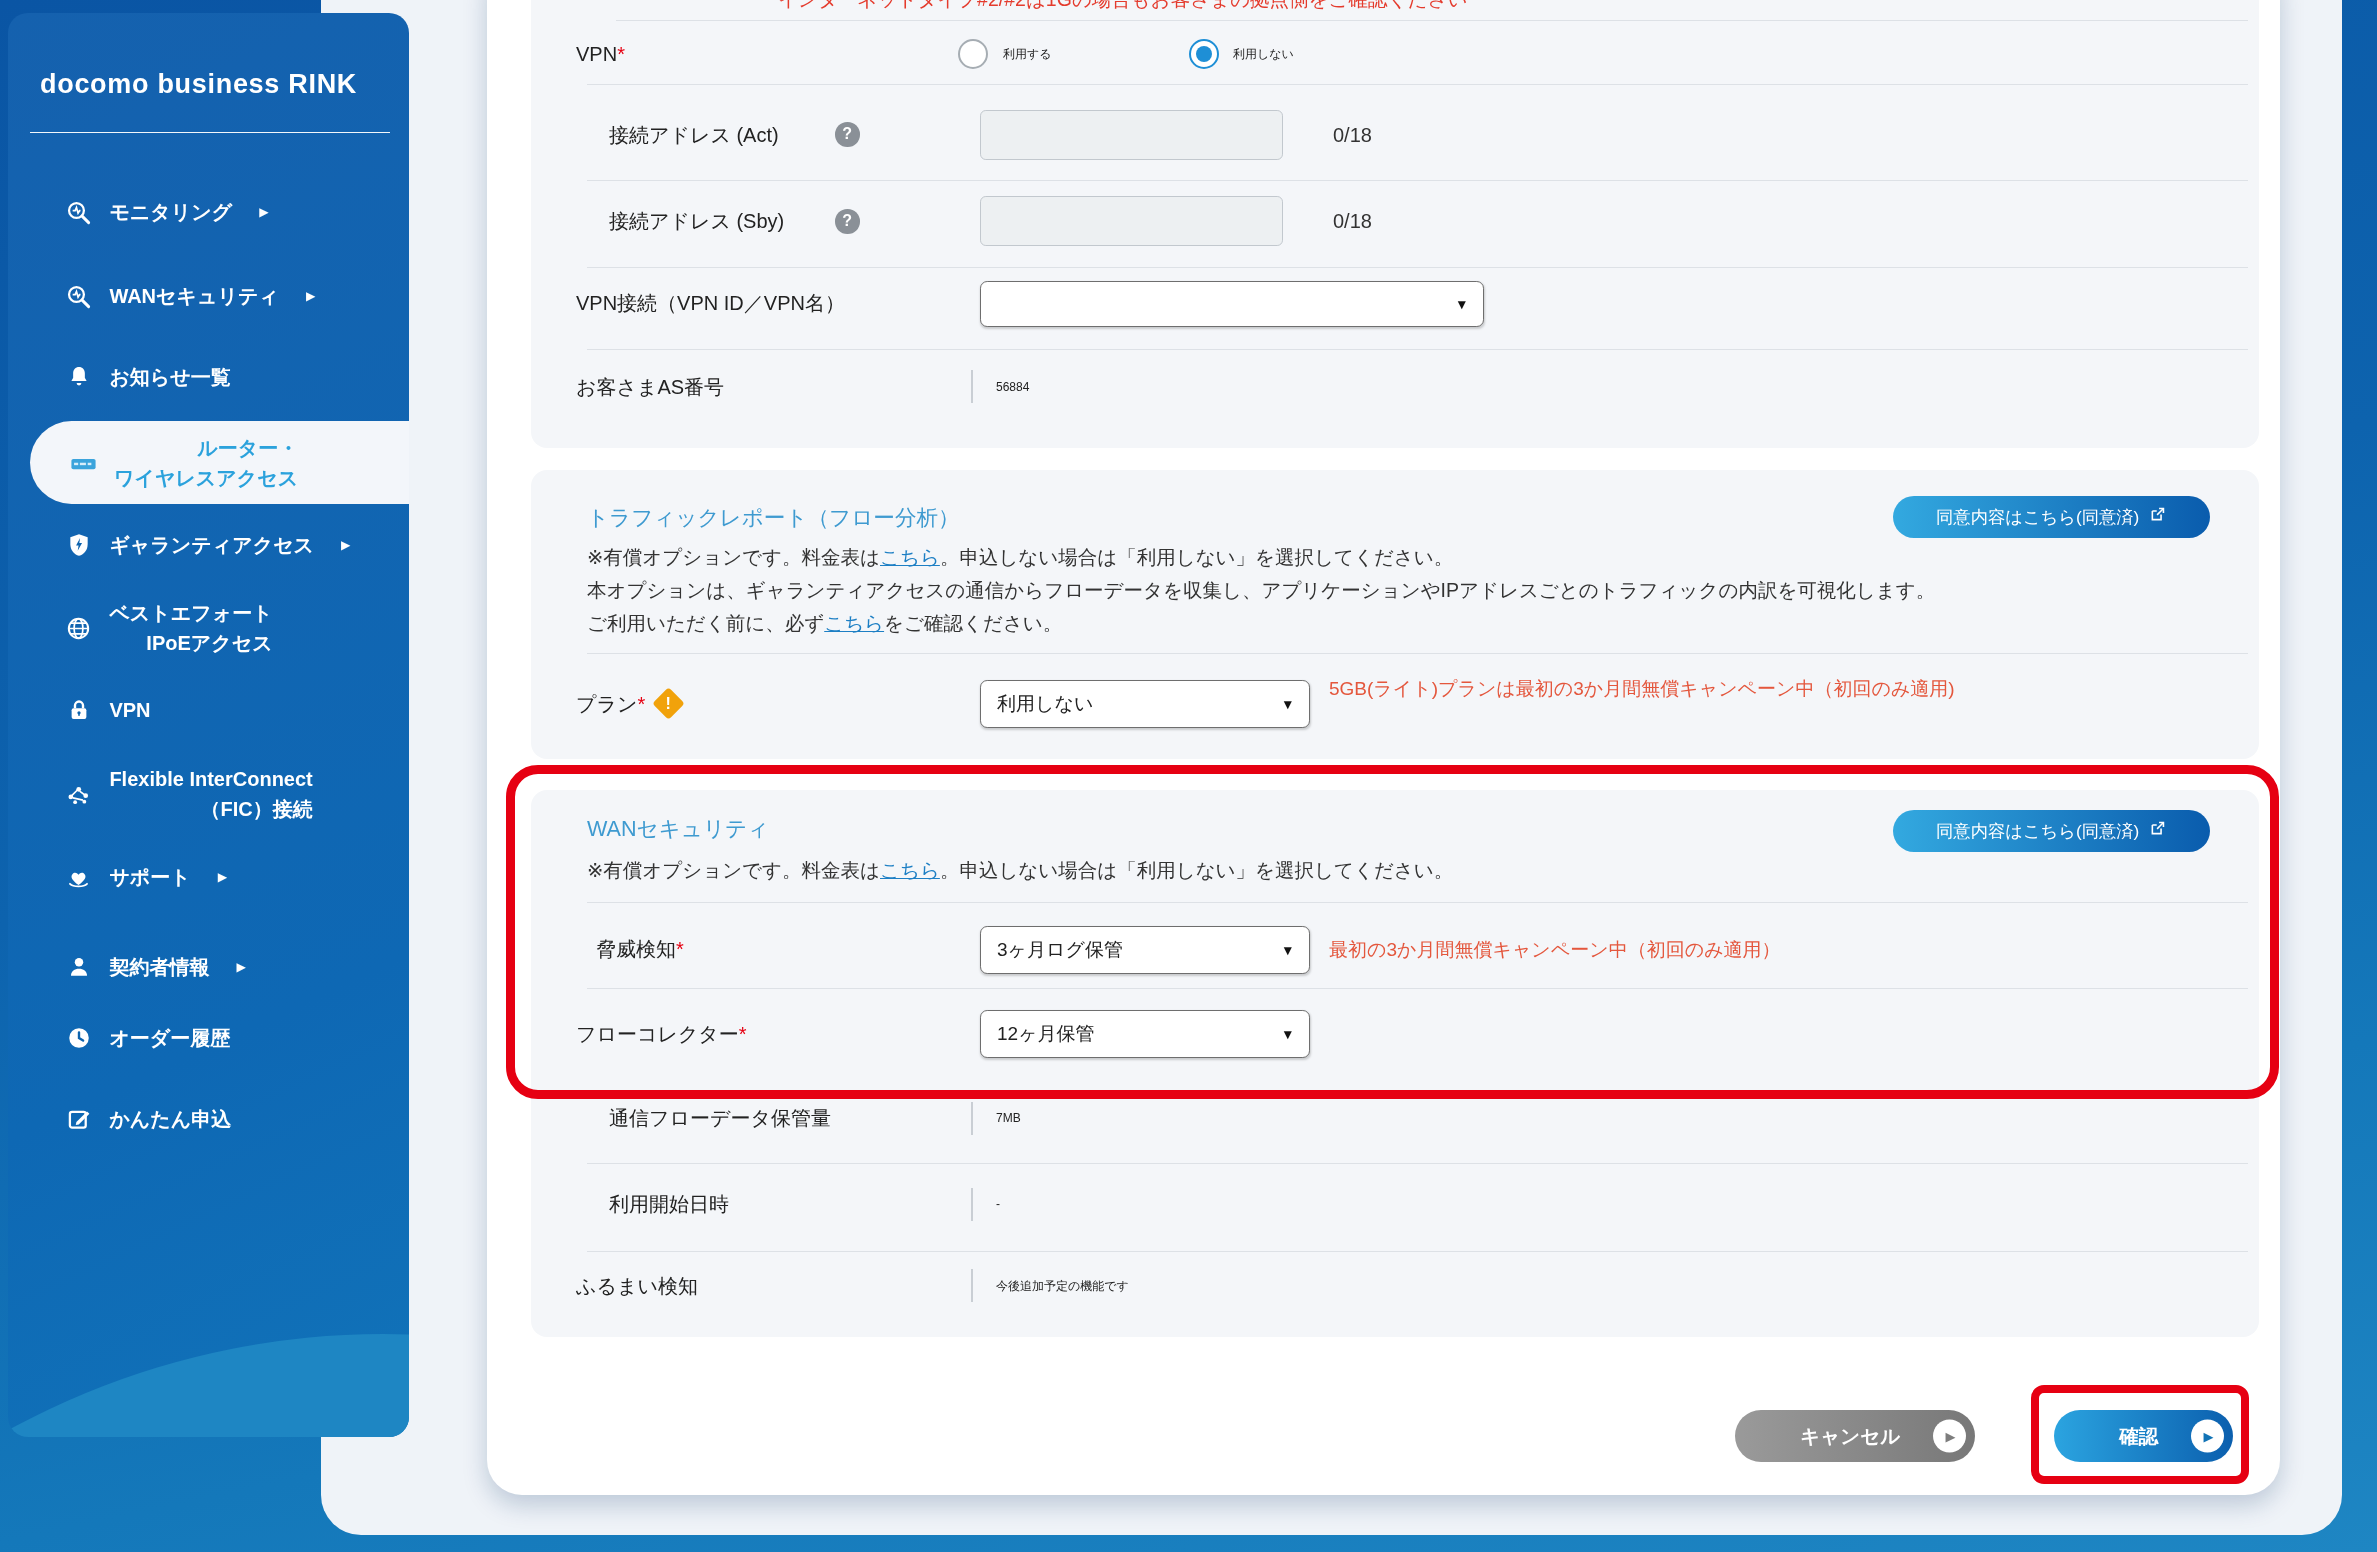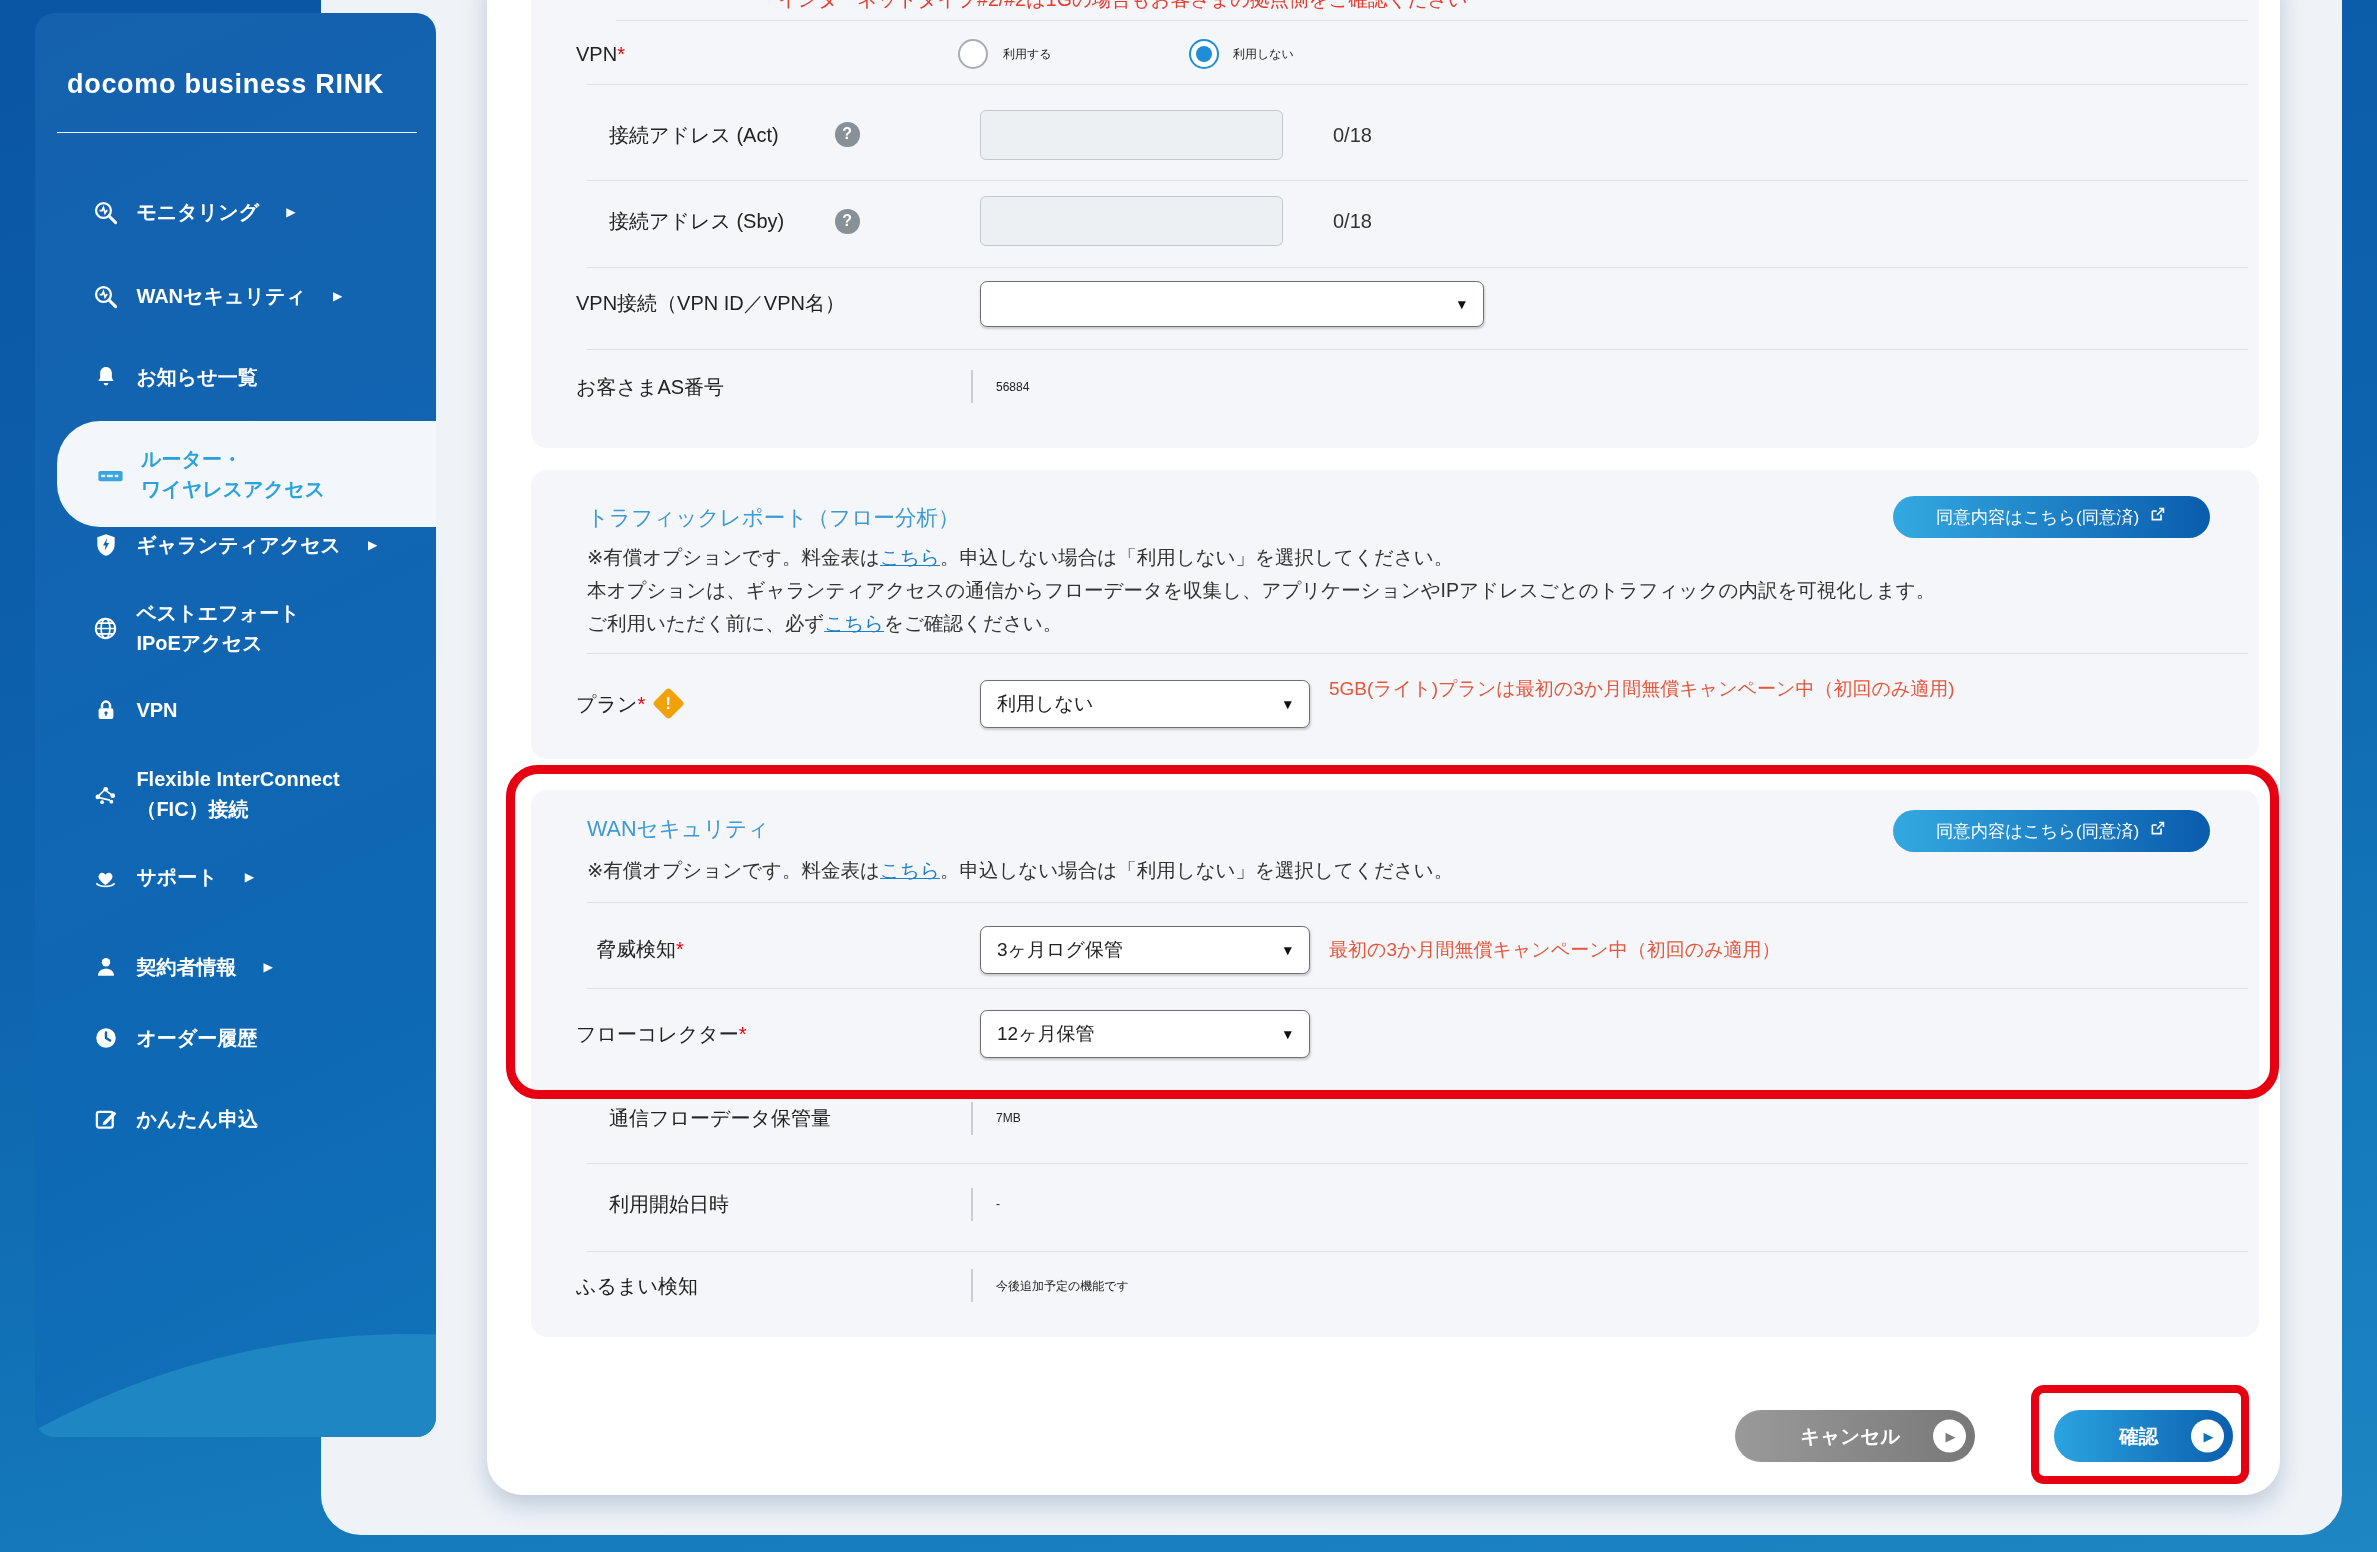--- a/index.html
+++ b/index.html
@@ -15,33 +15,33 @@
   .gray-panel { position:absolute; left:321px; top:-43px; width:2021px; height:1578px;
     background:#eff3f8; border-radius:40px; }
   .white-card { position:absolute; left:487px; top:-43px; width:1793px; height:1538px;
     background:#ffffff; border-radius:35px; box-shadow:0 10px 24.5px rgba(10,50,100,.22); }
   .section { position:absolute; left:531px; width:1728px; background:#f4f6f9; border-radius:16px; }
   #section-vpn { top:-43px; height:491px; border-radius:0 0 16px 16px; }
   #section-traffic { top:470px; height:289px; }
   #section-wansec { top:790px; height:547px; }
 
   
-  .sidebar { position:absolute; left:35px; top:13px; width:401px; height:1424px;
+  .sidebar { position:absolute; left:8px; top:13px; width:401px; height:1424px;
     border-radius:20px; overflow:hidden;
-    background:linear-gradient(155deg,#1561ae 0%,#0e68b4 70%,#1173b9 100%); z-index:5; }
+    background:linear-gradient(155deg,#1561ae 0%,#0e68b4 70%,#1173b9 100%); z-index:5;text-align:right; }
   .sidebar::after { content:''; position:absolute; left:-403px; top:1321px; width:1556px; height:1556px;
     border-radius:50%; background:#1e86c3; }
   .sb-title { position:absolute; left:32px; top:56px; color:#fff; font-size:27px; font-weight:600;
     letter-spacing:0.7px; white-space:nowrap; }
   .sb-divider { position:absolute; left:21.6px; top:119px; width:360px; height:1.4px; background:rgba(255,255,255,.95); }
   .nav-item { position:absolute; left:54px; display:flex; align-items:center; cursor:pointer; z-index:2; }
   .nav-icon { width:33px; display:flex; justify-content:center; align-items:center; margin-right:14.4px; flex:0 0 auto; }
   .nav-label { color:#fff; font-size:20px; font-weight:700; line-height:30px; white-space:nowrap; }
   .nav-arrow { color:#fff; font-size:12.2px; margin-left:27px; }
-  .nav-item.active { left:21.6px; top:408px; height:106px; width:379px; background:#f3f6fa;
+  .nav-item.active { left:21.6px; top:408px; height:83px; width:379px; background:#f3f6fa;
     border-radius:43px 0 0 43px; padding-left:37px; }
   .nav-item.active .nav-label { color:#2ba2dc; }
 
   
   .divider { position:absolute; height:1.4px; background:#dde1e6; }
   .flabel { position:absolute; font-size:20px; color:#222; font-weight:500; line-height:30px; white-space:nowrap; }
   .req { color:#e60012; }
   .fvalue { position:absolute; font-size:12px; color:#222; line-height:30px; white-space:nowrap; }
   .vbar { position:absolute; width:2.2px; height:33px; background:#c9ced4; }
   .counter { position:absolute; font-size:20px; color:#333; line-height:30px; }

